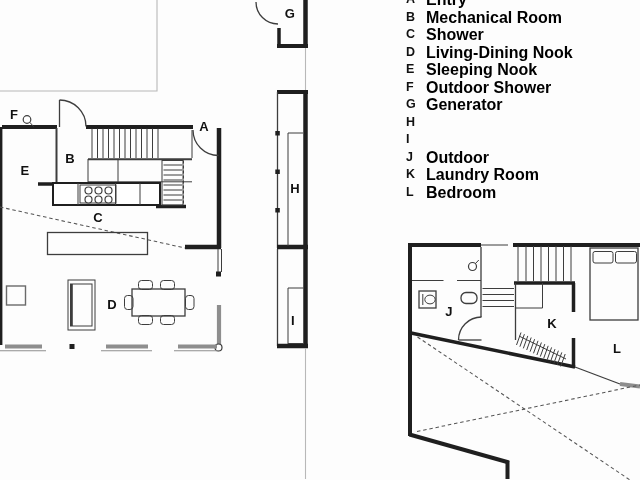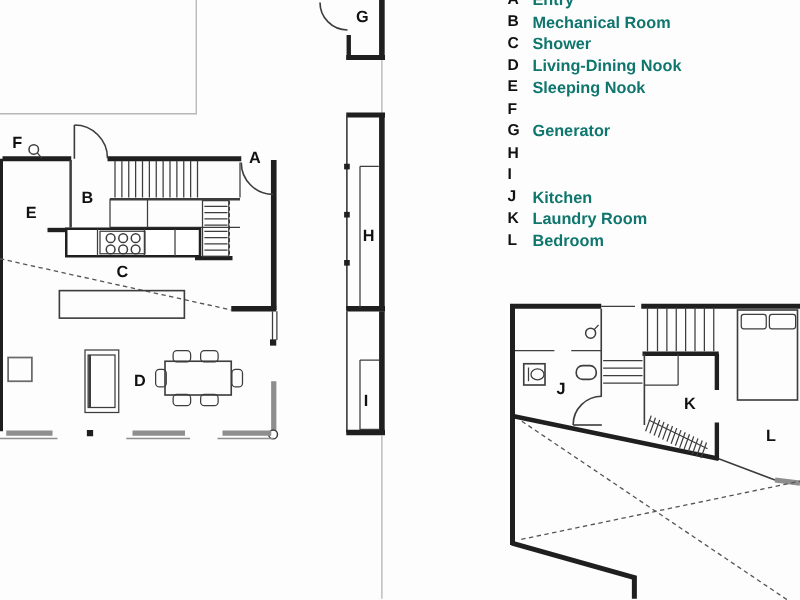--- a/index.html
+++ b/index.html
@@ -20,21 +20,21 @@
   .win {stroke:var(--window_gray);stroke-width:4.2;fill:none;}
   .winl{stroke:var(--window_gray);stroke-width:1.1;fill:none;}
   .dash{stroke:var(--dash);stroke-width:1.05;fill:none;stroke-dasharray:3.5 2.8;}
   .dashv{stroke:var(--line);stroke-width:1;fill:none;stroke-dasharray:3 2;}
   .dot {fill:var(--wall);}
   .plan-label{position:absolute;transform:translate(-50%,-50%);font-size:13px;font-weight:700;
               color:var(--label);letter-spacing:.3px;}
   #legend{position:absolute;left:406px;top:-9px;width:230px;}
   .legend-row{display:flex;align-items:center;height:17.5px;line-height:17.5px;}
   .legend-key{width:16px;font-size:12.5px;font-weight:700;color:var(--label);}
-  .legend-label{font-size:13px;font-weight:600;color:#0f766e;margin-left:4px;white-space:nowrap;}
+  .legend-label{font-size:16px;font-weight:600;color:#000000;margin-left:4px;white-space:nowrap;}
 </style>
 </head>
 <body>
 
 <div id="stage" style="--background: #fdfdfd; --wall: #1f1f1f; --line: #3d3d3d; --thin_gray: #b8b8b8; --window_gray: #8e8e8e; --dash: #555555; --label: #111111;">
 
   <svg width="640" height="480" viewBox="0 0 640 480">
 
     <g>
 
@@ -211,38 +211,39 @@
         <span class="legend-label">Living-Dining Nook</span>
       </div>
 
       <div class="legend-row">
         <span class="legend-key">E</span>
         <span class="legend-label">Sleeping Nook</span>
       </div>
 
       <div class="legend-row">
         <span class="legend-key">F</span>
+        <span class="legend-label">Outdoor Shower</span>
       </div>
 
       <div class="legend-row">
         <span class="legend-key">G</span>
         <span class="legend-label">Generator</span>
       </div>
 
       <div class="legend-row">
         <span class="legend-key">H</span>
       </div>
 
       <div class="legend-row">
         <span class="legend-key">I</span>
       </div>
 
       <div class="legend-row">
         <span class="legend-key">J</span>
-        <span class="legend-label">Kitchen</span>
+        <span class="legend-label">Outdoor</span>
       </div>
 
       <div class="legend-row">
         <span class="legend-key">K</span>
         <span class="legend-label">Laundry Room</span>
       </div>
 
       <div class="legend-row">
         <span class="legend-key">L</span>
         <span class="legend-label">Bedroom</span>

